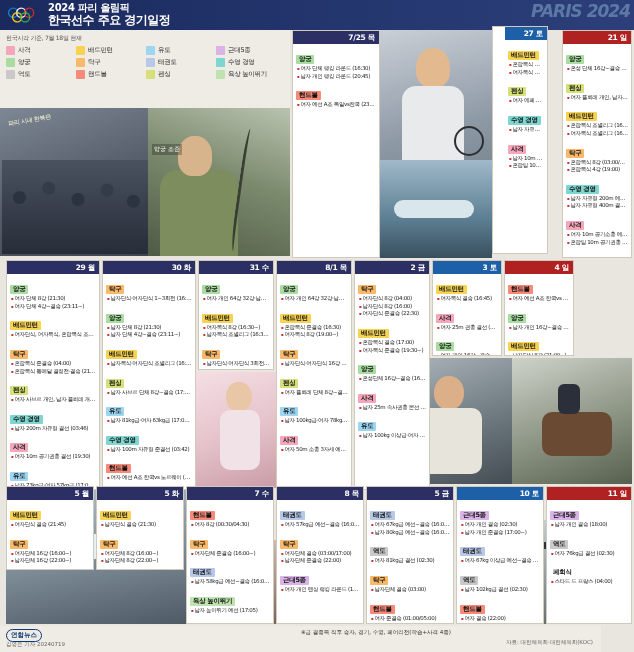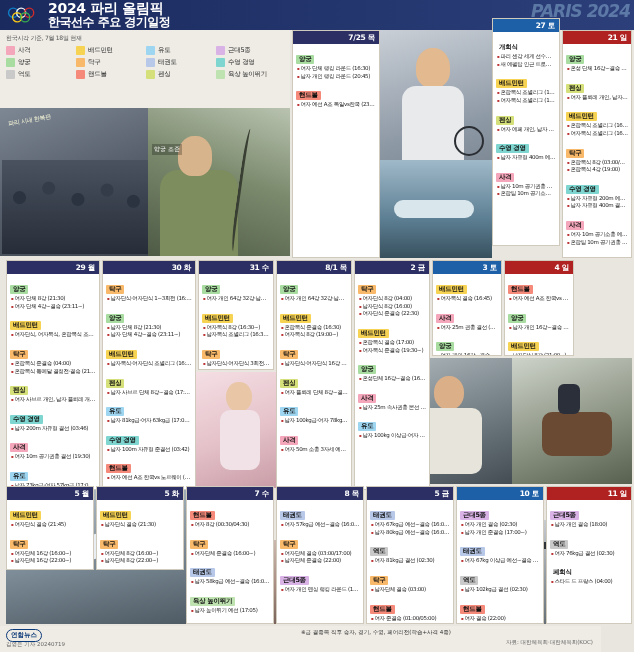--- a/index.html
+++ b/index.html
@@ -18,21 +18,21 @@
   .header {
     position: absolute; left: 0; top: 0; width: 634px; height: 30px;
     background: linear-gradient(90deg, #1b2a5e 0%, #24376f 60%, #2d3f7a 100%);
     color: #fff;
     display: flex; align-items: center;
   }
   .header .rings {
     margin-left: 6px; margin-right: 6px; width: 36px; height: 16px;
   }
   .header-titles { display: flex; flex-direction: column; justify-content: center; line-height: 1.15; }
-  .h-title1 { font-size: 14px; font-weight: bold; color: #ffffff; letter-spacing: -0.3px; }
+  .h-title1 { font-size: 10px; font-weight: bold; color: #ffffff; letter-spacing: -0.3px; }
   .h-title2 { font-size: 12px; font-weight: bold; color: #ffffff; letter-spacing: -0.5px; }
   .header-art {
     position: absolute; right: 0; top: 0; width: 150px; height: 30px;
     overflow: hidden; opacity: .9;
   }
   .header-art .txt {
     position: absolute; right: 4px; top: 1px;
     font-size: 17px; font-weight: bold; font-style: italic;
     color: #8fb6d6; letter-spacing: -1px; opacity: .55;
   }
@@ -265,24 +265,23 @@
   </div>
 
   <div id="cards-layer">
       <div class="card" style="left: 292px; top: 30px; width: 88px; height: 228px;">
         <div class="chead">7/25 목</div>
         <div class="cbody">
           <div class="sport"><span class="sport-name" style="background: rgb(168, 220, 160);">양궁</span><div class="ev">여자 단체 랭킹 라운드 (16:30)</div><div class="ev">남자 개인 랭킹 라운드 (20:45)</div></div>
           <div class="sport"><span class="sport-name" style="background: rgb(245, 138, 122);">핸드볼</span><div class="ev">여자 예선 A조 독일vs한국 (23:00)</div></div>
         </div>
       </div>
-      <div class="card sat" style="left: 492px; top: 18px; width: 68px; height: 228px;">
+      <div class="card sat" style="left: 492px; top: 26px; width: 56px; height: 228px; padding-left: 12px;">
         <div class="chead">27 토</div>
         <div class="cbody">
-          <div class="sport"><span class="sport-name" style="background: rgb(255, 255, 255);">개회식</span><div class="ev">파리 센강 세계 선수단 수상 행진 (한국 선수단 48번째 입장)</div><div class="ev">새 에펠탑 인근 트로카데로 광장</div></div>
           <div class="sport"><span class="sport-name" style="background: rgb(247, 211, 84);">배드민턴</span><div class="ev">혼합복식 조별리그 (16:30~)</div><div class="ev">여자복식 조별리그 (16:30~)</div></div>
           <div class="sport"><span class="sport-name" style="background: rgb(214, 224, 122);">펜싱</span><div class="ev">여자 에페 개인, 남자 사브르 개인 64강~결승 (17:00~)</div></div>
           <div class="sport"><span class="sport-name" style="background: rgb(127, 214, 208);">수영 경영</span><div class="ev">남자 자유형 400m 예선 (18:00)</div></div>
           <div class="sport"><span class="sport-name" style="background: rgb(244, 167, 187);">사격</span><div class="ev">남자 10m 공기권총 예선 (19:30)</div><div class="ev">혼합팀 10m 공기소총 결선 (22:30)</div></div>
         </div>
       </div>
       <div class="card sun" style="left: 562px; top: 30px; width: 70px; height: 228px;">
         <div class="chead">21 일</div>
         <div class="cbody">
           <div class="sport"><span class="sport-name" style="background: rgb(168, 220, 160);">양궁</span><div class="ev">혼성 단체 16강~결승 (16:45~)</div></div>

